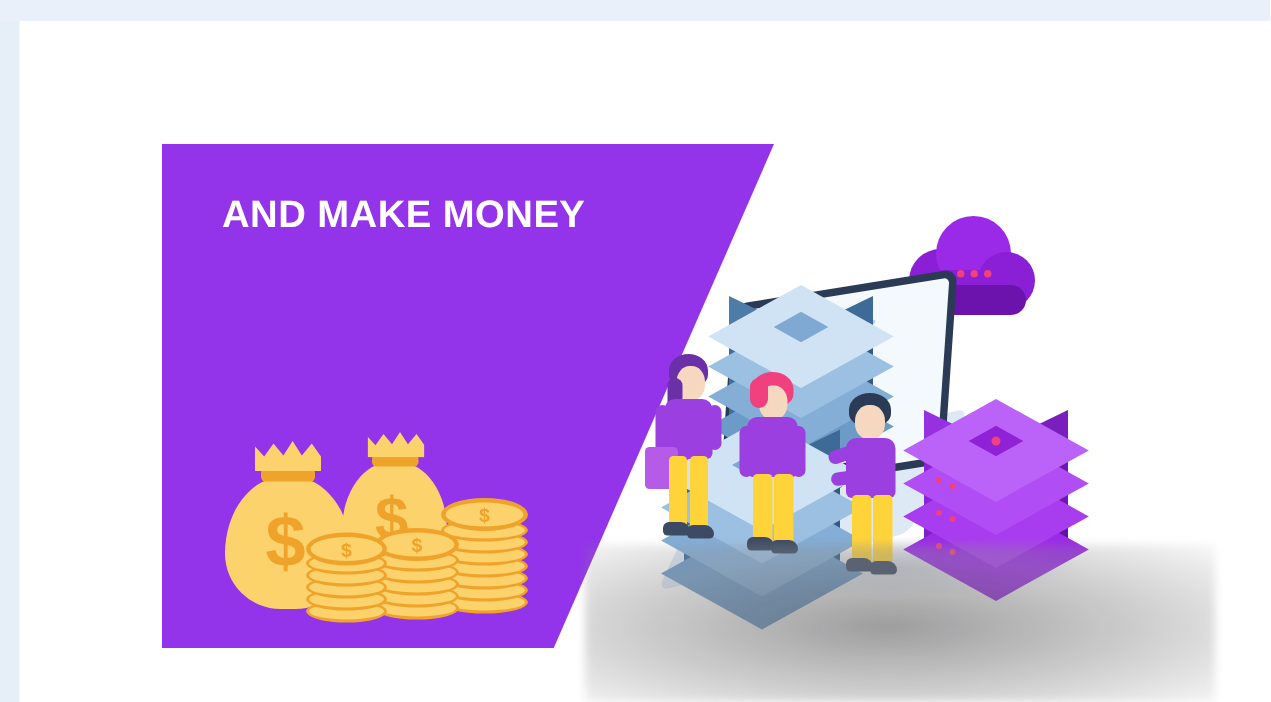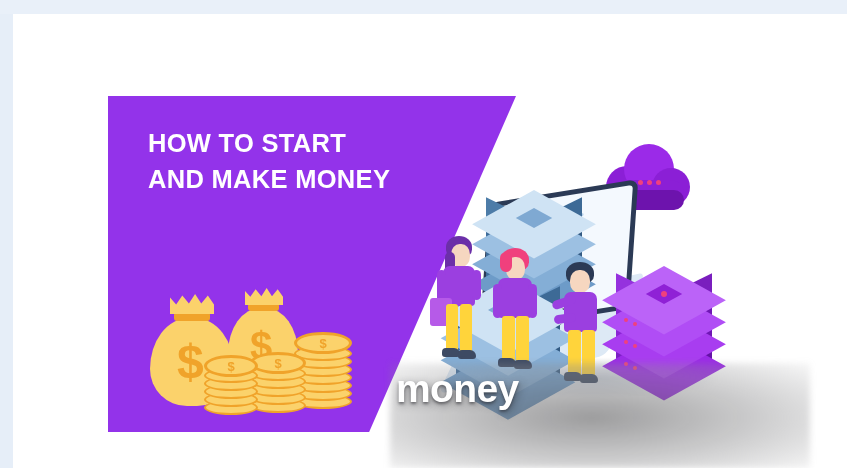--- a/index.html
+++ b/index.html
@@ -133,21 +133,20 @@
 <div id="page">
 
   <div class="topband"></div>
   <div class="leftrail"></div>
 
   <div class="figure">
 
     <div class="banner">
 
       <div class="banner-head">
-        <div>HOW TO START</div>
         <div>AND MAKE MONEY</div>
       </div>
 
       <div class="money">
 
         <div class="bag bag-body" style="left:4px;top:28px;width:84px;height:88px;"></div>
         <div class="bag bag-neck" style="left:28px;top:22px;width:36px;height:9px;border-radius:3px;"></div>
         <div class="bag bag-top" style="left:24px;top:4px;width:44px;height:20px;"></div>
         <div class="dollar" style="left:31px;top:48px;font-size:48px;">$</div>
 
@@ -367,18 +366,17 @@
         <div class="p-legs" style="left:24px;top:68px;width:13px;height:46px;"></div>
         <div class="p-shoe" style="left:6px;top:110px;width:18px;height:9px;"></div>
         <div class="p-shoe" style="left:22px;top:112px;width:18px;height:9px;"></div>
       </div>
 
     </div>
   </div>
 
   <div class="caption-shade"></div>
   <div class="caption">
-    <div>money</div>
   </div>
 
   <div class="clipped-title"></div>
 
 </div>
 
 </body></html>

